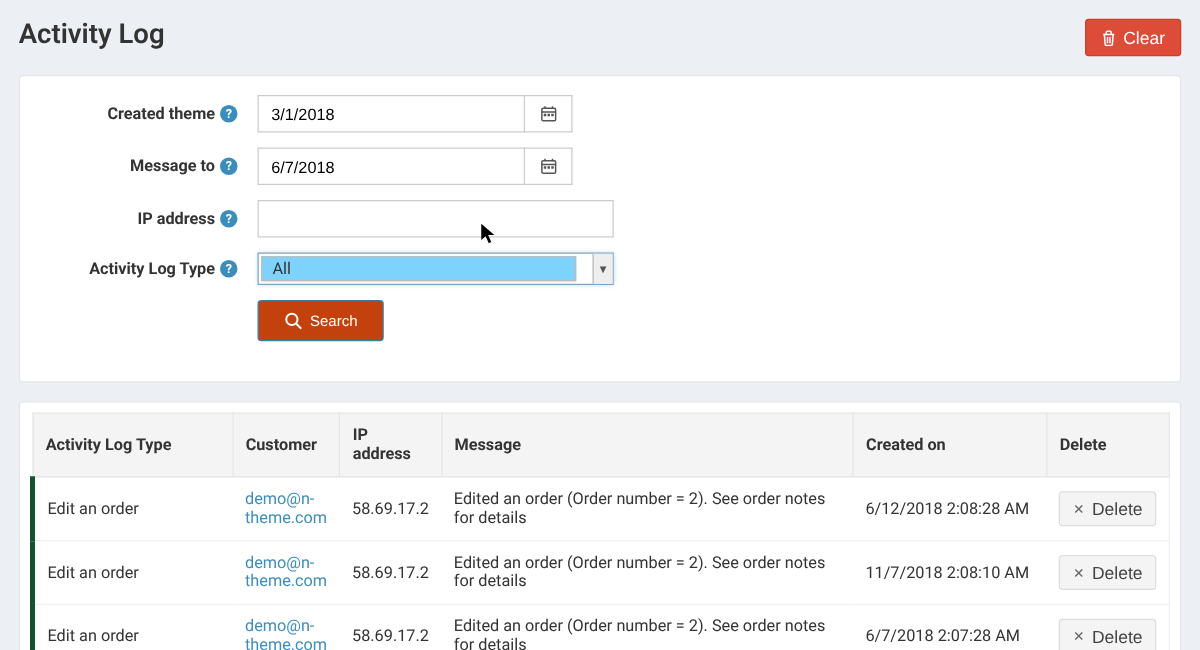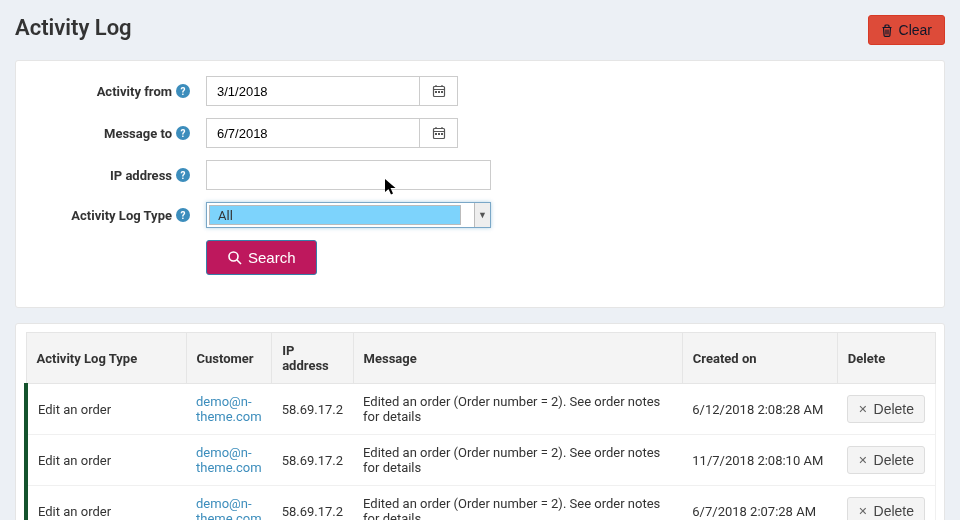--- a/index.html
+++ b/index.html
@@ -31,28 +31,28 @@
     padding: 6px 12px;
     border: 1px solid transparent;
     border-radius: 3px;
     font-size: 14px;
     cursor: pointer;
     background: #fff;
   }
   .btn-danger {
     background: #dd4b39;
     border-color: #d73925;
-    color: #0f172a;
+    color: #ffffff;
   }
   .btn-primary {
-    background: #be185d;
+    background: #c2410c;
     border-color: #367fa9;
     color: #fff;
     padding: 8px 20px;
-    font-size: 15px;
+    font-size: 12px;
   }
   .btn-default {
     background: #f4f4f4;
     border-color: #ddd;
     color: #444;
     padding: 5px 10px;
   }
   .panel {
     background: #fff;
     border: 1px solid #e5e5e5;
@@ -198,21 +198,21 @@
         <path d="M5 5.5v5M7 5.5v5"></path>
       </svg>
     </span>
     <span>Clear</span>
   </button>
 </div>
 
 <div class="panel">
   <div class="form-row">
     <div class="form-label">
-      <span>Activity from</span>
+      <span>Created theme</span>
       <span class="help-icon">?</span>
     </div>
     <div class="form-control-wrap input-group">
       <input class="form-input date-input" value="3/1/2018" style="">
       <span class="addon">
         <svg width="14" height="14" viewBox="0 0 14 14" fill="none" stroke="#555" stroke-width="1.2">
           <rect x="1.5" y="2.5" width="11" height="10" rx="1"></rect>
             <path d="M1.5 5.5h11M4 1v2M10 1v2"></path>
           <rect x="3" y="7" width="2" height="2" fill="#555" stroke="none"></rect>
             <rect x="6" y="7" width="2" height="2" fill="#555" stroke="none"></rect>

